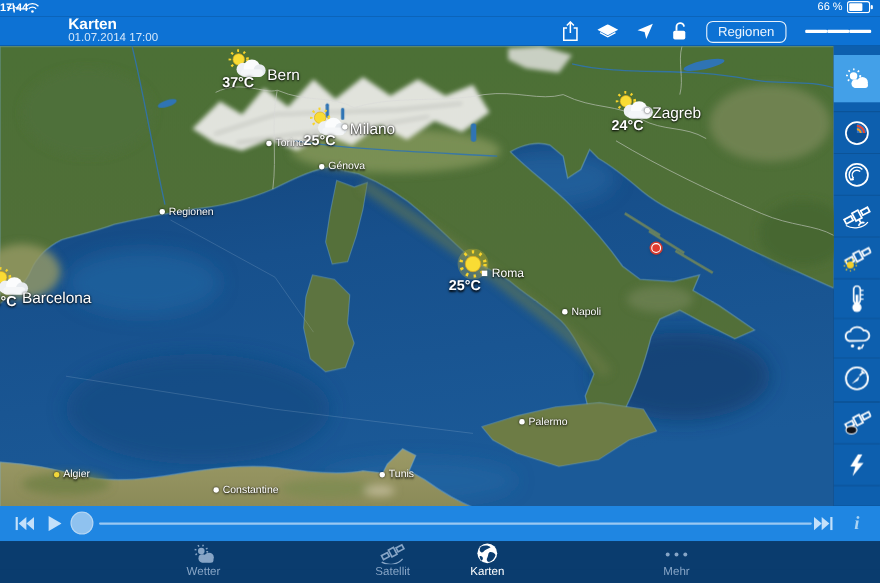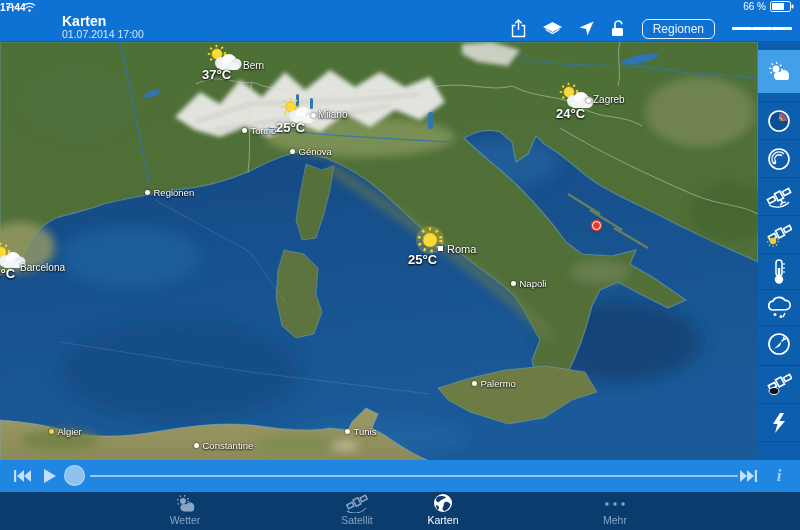--- a/index.html
+++ b/index.html
@@ -28,21 +28,21 @@
   #map svg.base{position:absolute;left:0;top:0;}
   .city{position:absolute;display:flex;align-items:center;gap:4px;}
   .cdot{width:4.5px;height:4.5px;border-radius:50%;background:#fff;
         box-shadow:0 0 2px rgba(0,0,0,.9);}
   .cdot.yellow{background:#f2d73a;}
   .csq{width:5px;height:5px;background:#fff;box-shadow:0 0 2px rgba(0,0,0,.9);}
   .clbl{color:#fff;font-size:9.5px;text-shadow:0 1px 2px rgba(0,0,0,.95),0 0 2px rgba(0,0,0,.7);}
   .station{position:absolute;}
   .temp{position:absolute;color:#fff;font-size:13px;font-weight:bold;
         text-shadow:0 1px 2px rgba(0,0,0,.95),0 0 3px rgba(0,0,0,.6);}
-  .slbl{position:absolute;color:#fff;font-size:10px;
+  .slbl{position:absolute;color:#fff;font-size:14px;
         text-shadow:0 1px 2px rgba(0,0,0,.95),0 0 2px rgba(0,0,0,.7);}
   #redmarker{position:absolute;left:592px;top:179px;width:7px;height:7px;border-radius:50%;
              background:#e03b2f;border:1.5px solid #fff;box-shadow:0 0 0 1.5px #d23b30,0 1px 3px rgba(0,0,0,.6);}
 
   
   #sidebar{position:absolute;left:758px;top:42px;width:42px;height:418px;background:#0d5fae;}
   .scell{position:absolute;left:0;width:42px;display:flex;align-items:center;justify-content:center;
          cursor:pointer;border-top:1px solid rgba(0,0,0,.12);}
   .scell.active{background:#43a0e8;}
 

